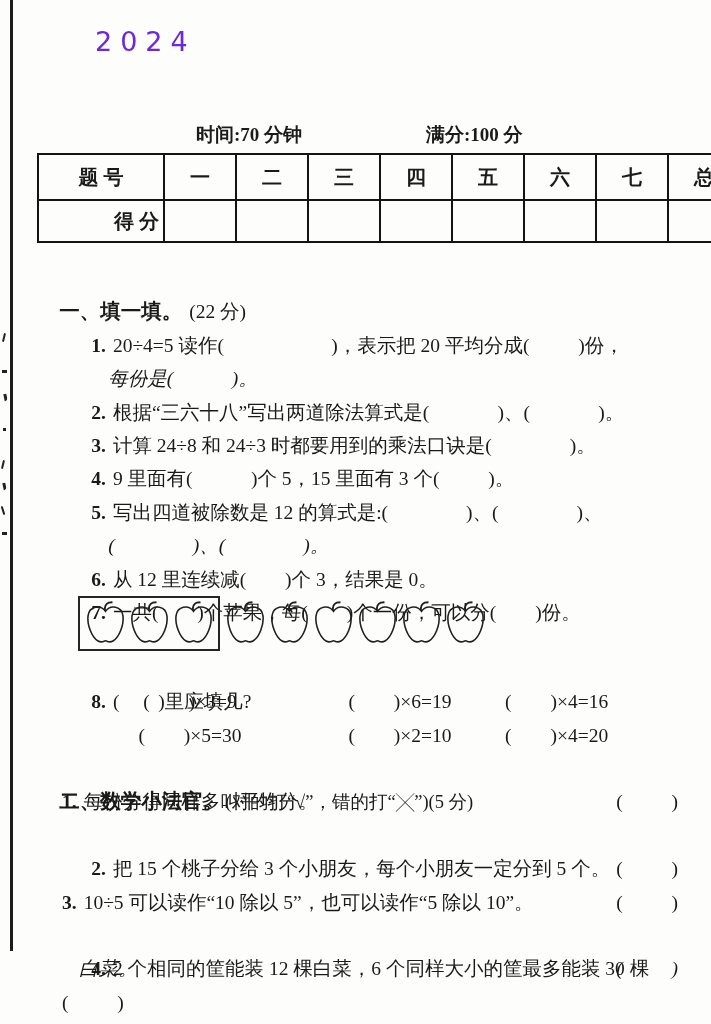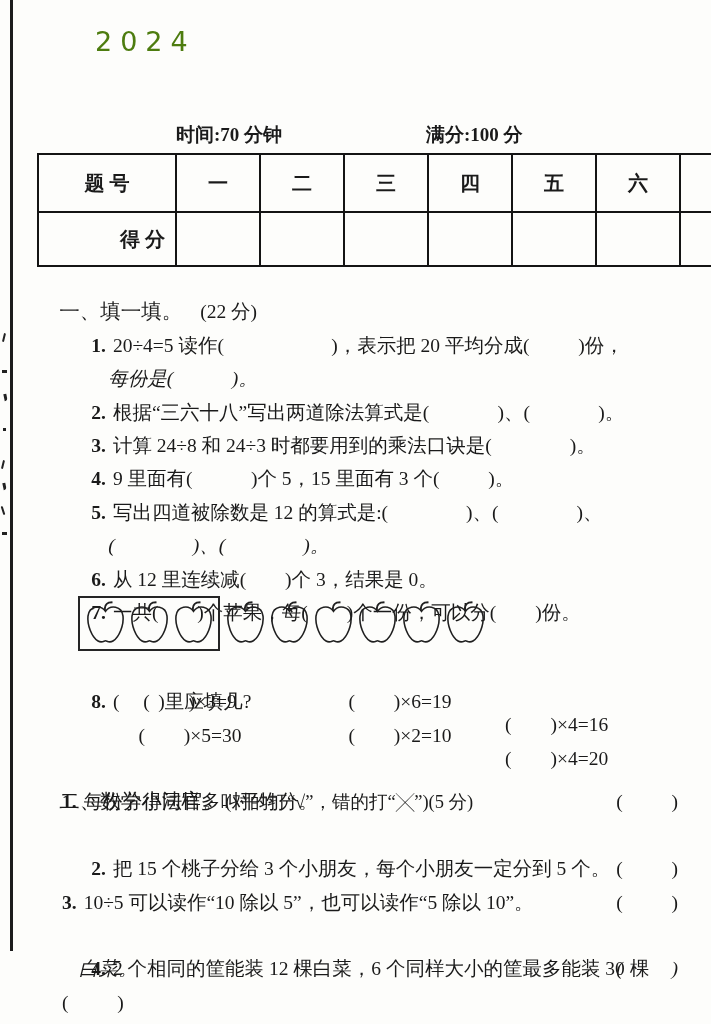--- a/index.html
+++ b/index.html
@@ -15,63 +15,63 @@
   
   .edge-line { position:absolute; left:10px; top:0; width:2.5px; height:951px; background:#1c1c1c; }
   .frag { position:absolute; background:#222; }
   .frag.a { width:2px; height:9px; border-radius:2px; transform:rotate(14deg); }
   .frag.b { width:5px; height:2.5px; }
   .frag.c { width:2.5px; height:7px; border-radius:0 0 3px 0; transform:rotate(-12deg); }
 
   .year {
     position:absolute; left:95px; top:26px;
     font-family:"DejaVu Sans", sans-serif;
-    font-size:27px; letter-spacing:8px; font-weight:400; color:#4d7c0f;
+    font-size:27px; letter-spacing:8px; font-weight:400; color:#6d28d9;
   }
 
   .info-row { position:absolute; top:122px; left:0; width:100%; height:26px;
     font-size:19px; font-weight:600; }
-  .info-time  { position:absolute; left:176px; white-space:pre; }
+  .info-time  { position:absolute; left:196px; white-space:pre; }
   .info-score { position:absolute; left:426px; white-space:pre;text-align:right; }
 
   table.score-table {
     position:absolute; left:37px; top:153px;
     border-collapse:collapse; table-layout:fixed; width:641px;
   }
   table.score-table td {
     border:2.2px solid #141414; text-align:center; vertical-align:middle;
-    font-size:20px; font-weight:bold; padding:10px; overflow:hidden; white-space:pre;
+    font-size:20px; font-weight:bold; padding:4px; overflow:hidden; white-space:pre;
   }
   table.score-table tr.r1 td { height:36px; }
   table.score-table tr.r2 td { height:32px;text-align:right; }
   td.col-label { width:116px; }
   td.col-num   { width:62px; }
   td.col-total { width:87px; }
 
   .content { position:absolute; top:262px; left:0; right:0; }
   .line { height:33.4px; line-height:33.4px; font-size:19.5px; white-space:pre; padding-left:62px; }
   .line .qnum { margin-right:7px; }
   .heading { padding-left:30px; }
-  .heading .title { font-size:20.5px; font-weight:normal; }
-  .heading .pts { font-size:19.5px; margin-left:18px; }
+  .heading .title { font-size:20.5px; font-weight:bold; }
+  .heading .pts { font-size:19.5px; margin-left:7px; }
   .heading .sub { font-size:18.5px; margin-left:2px; }
   .cont { padding-left:79px;font-style:italic; }
   .tf { display:flex; justify-content:space-between; padding-right:33px; align-items:baseline; }
   .tf .tf-text { white-space:pre; }
   .tf-only { display:flex; justify-content:flex-end; padding-right:33px; }
   .bracket { white-space:pre; }
 
   .apple-row { height:56px; display:flex; align-items:center; padding-left:78px; }
   .apple-box { display:flex; align-items:center; border:2px solid #252525; padding:2px 3px; background:transparent; }
   .apple-rest { display:flex; align-items:center; margin-left:3px; }
   .apple { display:block; margin:0 1.5px; }
 
   .eq-row { display:flex; height:33.4px; line-height:33.4px; font-size:19.5px; padding-left:85px; }
   .eq-cell { width:210px; white-space:pre;text-align:center; }
-  .eq-cell:last-child { width:auto;margin-top:23px; }
+  .eq-cell:last-child { width:auto; }
 </style>
 </head>
 <body>
 
 <div class="page">
 
   <div class="edge-line"></div>
   <div class="frag a" style="left:3px;top:333px"></div>
   <div class="frag b" style="left:2px;top:370px"></div>
   <div class="frag c" style="left:4px;top:394px"></div>

